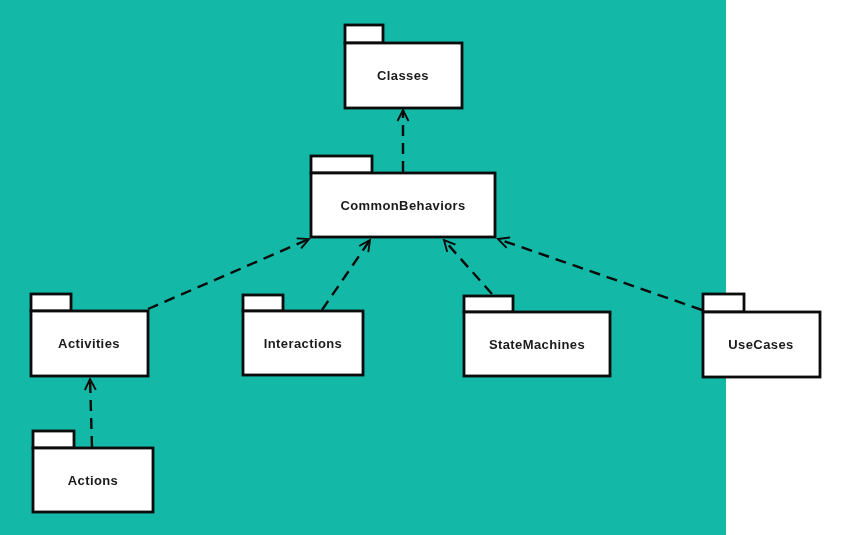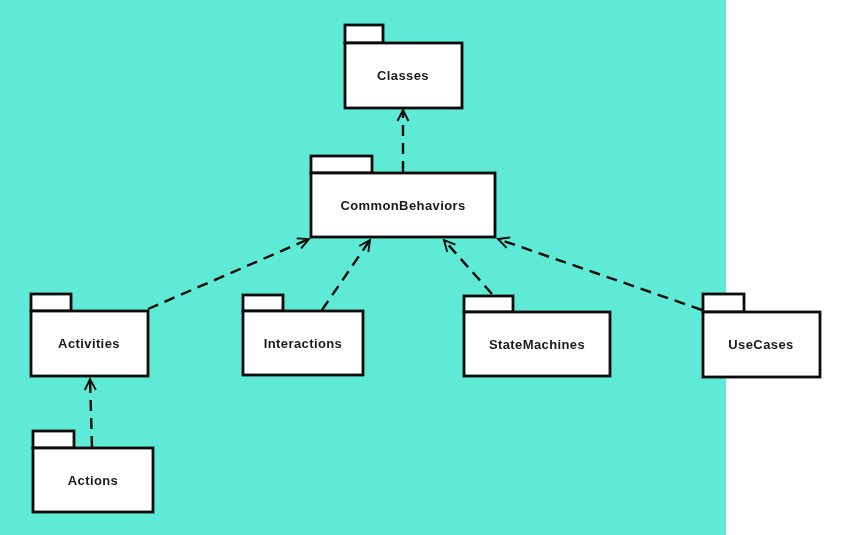--- a/index.html
+++ b/index.html
@@ -4,21 +4,21 @@
 <style>
   html, body {
     margin: 0;
     padding: 0;
     background: #ffffff;
   }
   #canvas {
     position: relative;
     width: 726px;
     height: 535px;
-    background: #5eead4;
+    background: #14b8a6;
     font-family: "Liberation Sans", sans-serif;
   }
   svg { display: block; }
   .pkg-shape {
     fill: #ffffff;
     stroke: #0b0b0b;
     stroke-width: 2.8;
   }
   .pkg-label {
     font-family: "Liberation Sans", "DejaVu Sans", sans-serif;

